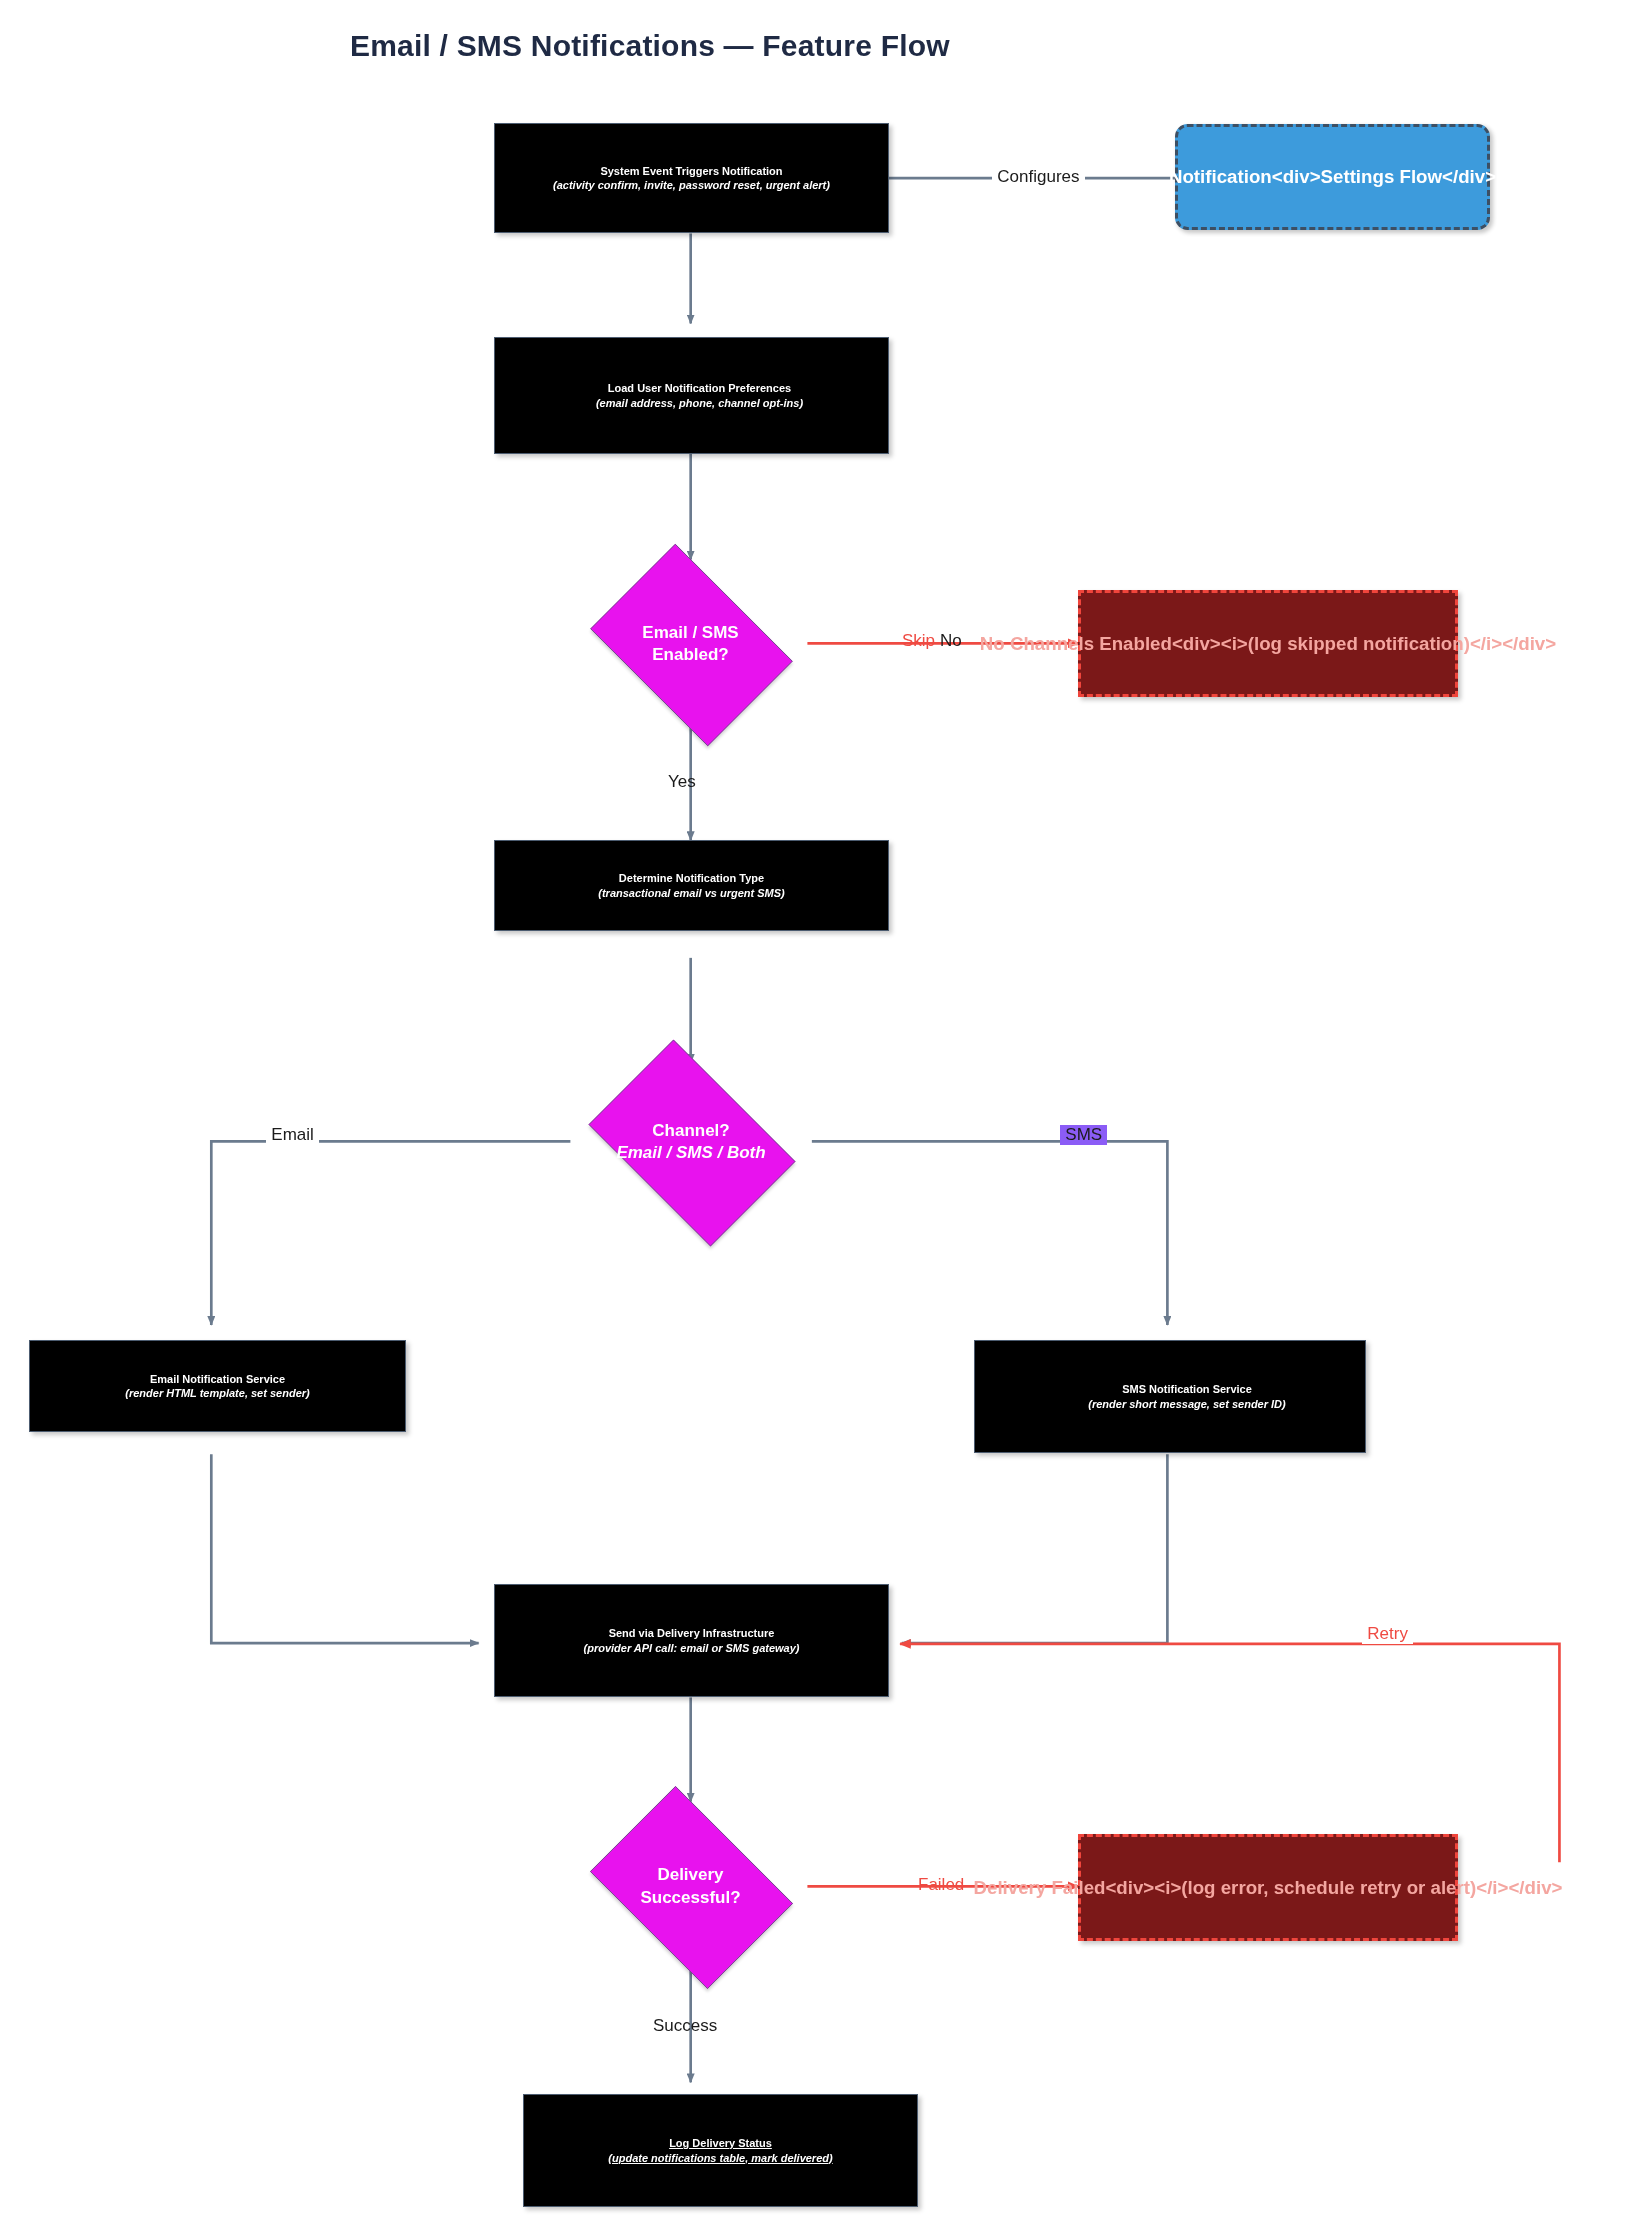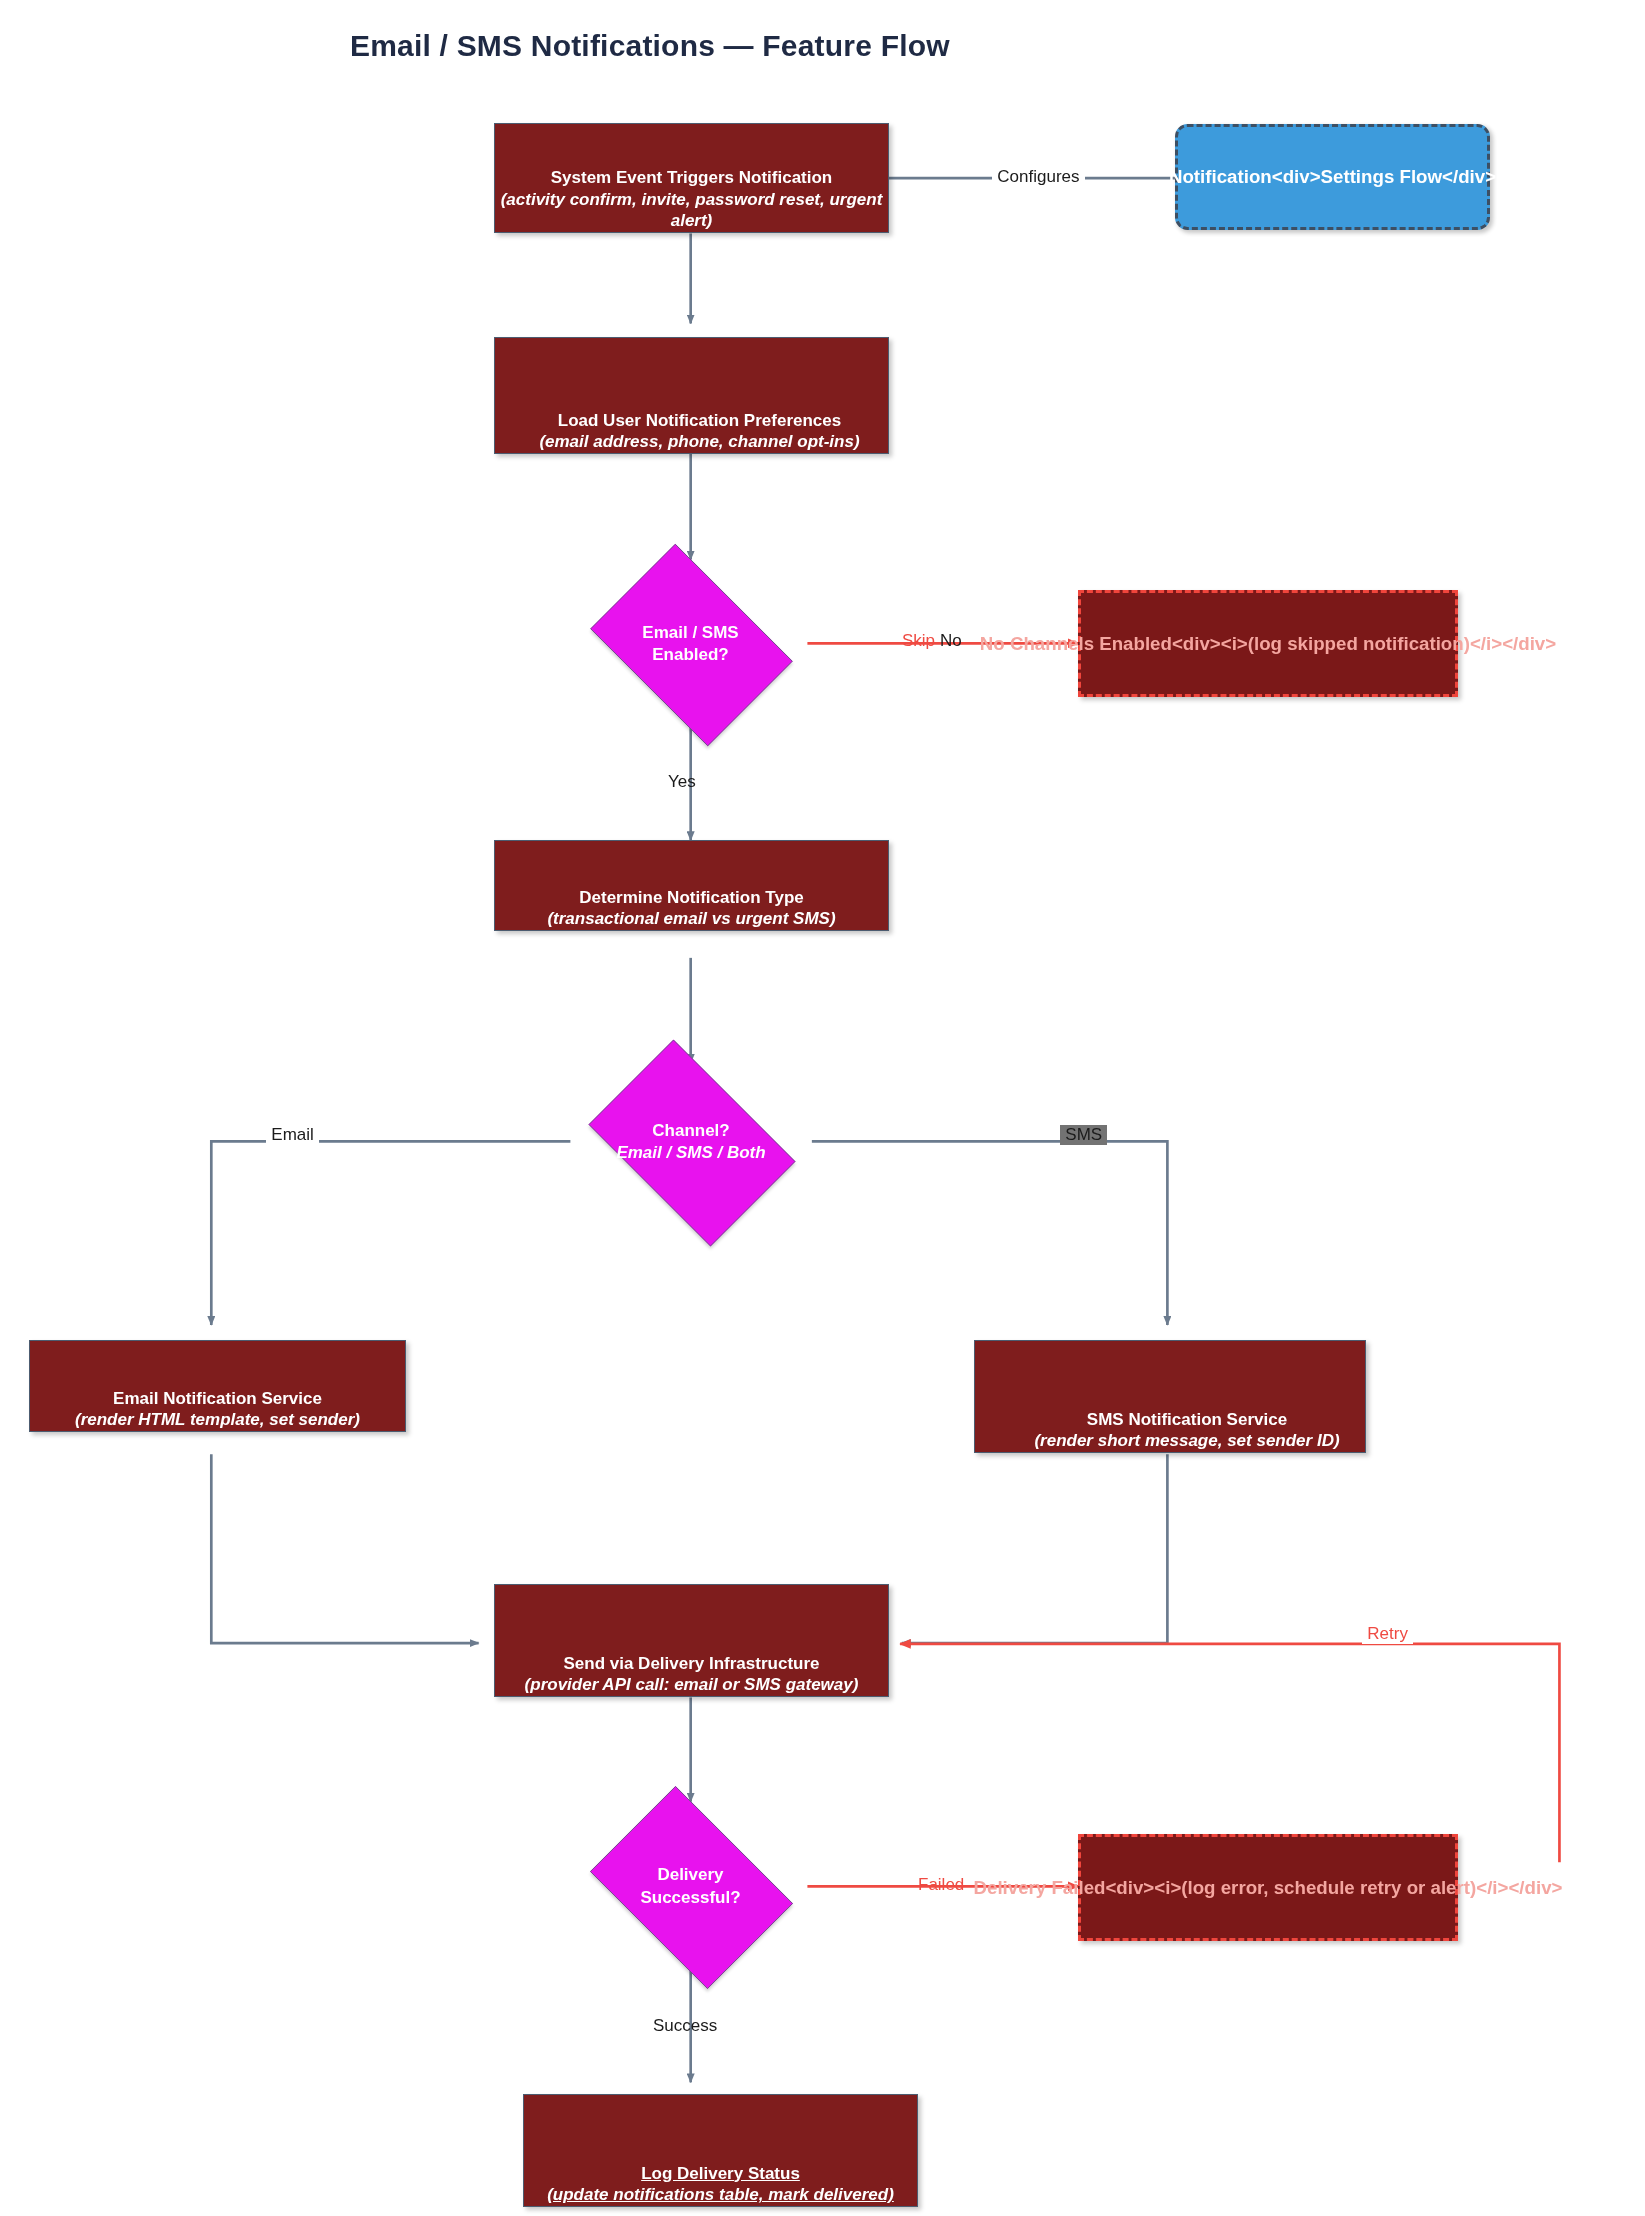--- a/index.html
+++ b/index.html
@@ -47,26 +47,25 @@
   }
   .node .label {
     line-height: 1.28;
     white-space: nowrap;
   }
   .node .l1 { font-weight: bold; }
   .node .l2 { font-weight: bold; font-style: italic; }
 
   
   .proc {
-    background: #7f1d1d;
+    background: #000000;
     border: 1.8px solid #4c5c70;
     box-shadow: 2.7px 2.7px 4.5px rgba(0,0,0,0.22);
     color: #ffffff;
-    font-size: 17px;
-    align-items: flex-end;
+    font-size: 11px;
   }
   .proc .label { white-space: normal; }
 
   
   .extnode {
     background: #3d9bdc;
     border: 3.6px dashed #3d4f63;
     border-radius: 12.5px;
     box-shadow: 2.7px 2.7px 4.5px rgba(0,0,0,0.22);
     color: #ffffff;
@@ -272,21 +271,21 @@
   <div class="edge-label" style="left:992px; top:167px; background:#ffffff; padding:0 5.3px;">Configures</div>
 
   <div class="edge-label red" style="left:902px; top:631px;">Skip</div>
 
   <div class="edge-label" style="left:940px; top:631px;">No</div>
 
   <div class="edge-label" style="left:668px; top:772px;">Yes</div>
 
   <div class="edge-label" style="left:266px; top:1125px; background:#ffffff; padding:0 5.3px;">Email</div>
 
-  <div class="edge-label" style="left:1060px; top:1125px; background:#737373; padding:0 5.3px;">SMS</div>
+  <div class="edge-label" style="left:1060px; top:1125px; background:#8b5cf6; padding:0 5.3px;">SMS</div>
 
   <div class="edge-label red" style="left:1362px; top:1624px; background:#ffffff; padding:0 5.3px;">Retry</div>
 
   <div class="edge-label red" style="left:918px; top:1875px;">Failed</div>
 
   <div class="edge-label" style="left:653px; top:2016px;">Success</div>
 
 </div>
 
 

